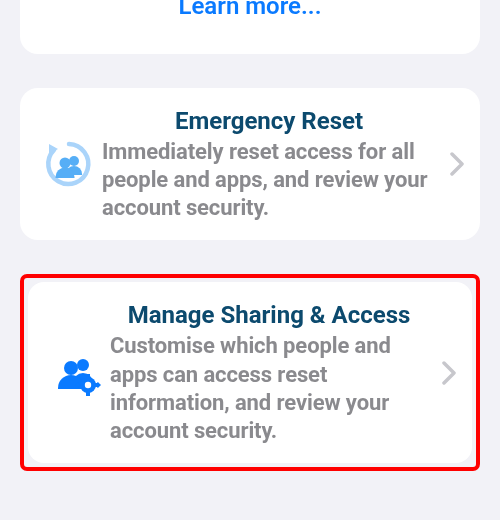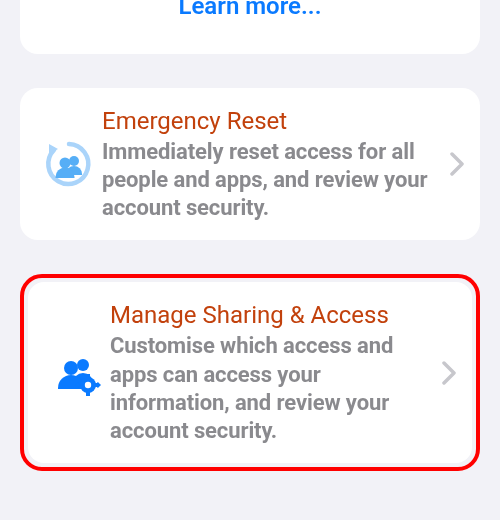--- a/index.html
+++ b/index.html
@@ -43,44 +43,45 @@
       display: flex;
       align-items: center;
       justify-content: center;
     }
     .row-body {
       flex: 1 1 auto;
       padding-right: 28px;
     }
     .row-title {
       font-size: 24px;
-      font-weight: 400;
-      color: #c2410c;
+      font-weight: 700;
+      color: #0c4a6e;
       line-height: 1.25;
       margin-bottom: 2px;
+      text-align: center;
     }
     .row-sub {
       font-size: 22px;
       font-weight: 700;
       color: #8a8a8e;
       line-height: 1.28;
       letter-spacing: -0.1px;
     }
     .chevron {
       position: absolute;
       right: 16px;
       top: 50%;
       transform: translateY(-50%);
       color: #c7c7cc;
       display: flex;
       align-items: center;
     }
     .highlight-wrap {
       border: 4px solid #ff0000;
-      border-radius: 22px;
+      border-radius: 7px;
       padding: 4px;
       margin-bottom: 20px;
     }
     .highlight-wrap .card {
       margin-bottom: 0;
       border-radius: 16px;
     }
     svg { display: block; }
   </style>
 </head>
@@ -147,21 +148,21 @@
                 <rect x="-9" y="5" width="4" height="4" transform="rotate(45)"></rect>
                 <rect x="-9" y="-9" width="4" height="4" transform="rotate(-45)"></rect>
                 <rect x="5" y="5" width="4" height="4" transform="rotate(-45)"></rect>
               </g>
               <circle cx="0" cy="0" r="3.2" fill="#ffffff"></circle>
             </g>
           </svg>
         </div>
         <div class="row-body">
           <div class="row-title">Manage Sharing &amp; Access</div>
-          <div class="row-sub">Customise which access and apps can access your information, and review your account security.</div>
+          <div class="row-sub">Customise which people and apps can access reset information, and review your account security.</div>
         </div>
         <div class="chevron">
           <svg width="14" height="24" viewBox="0 0 14 24">
             <polyline points="2,2 12,12 2,22" fill="none" stroke="#c7c7cc" stroke-width="3.5" stroke-linecap="round" stroke-linejoin="round"></polyline>
           </svg>
         </div>
       </div>
     </div>
   </div>
 

